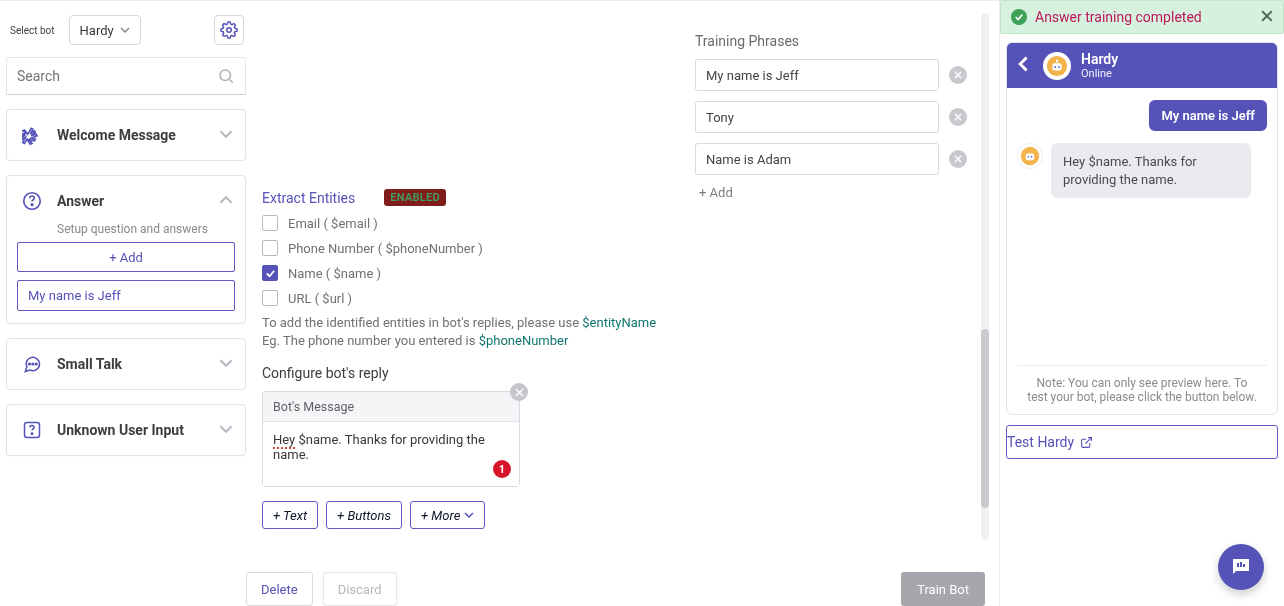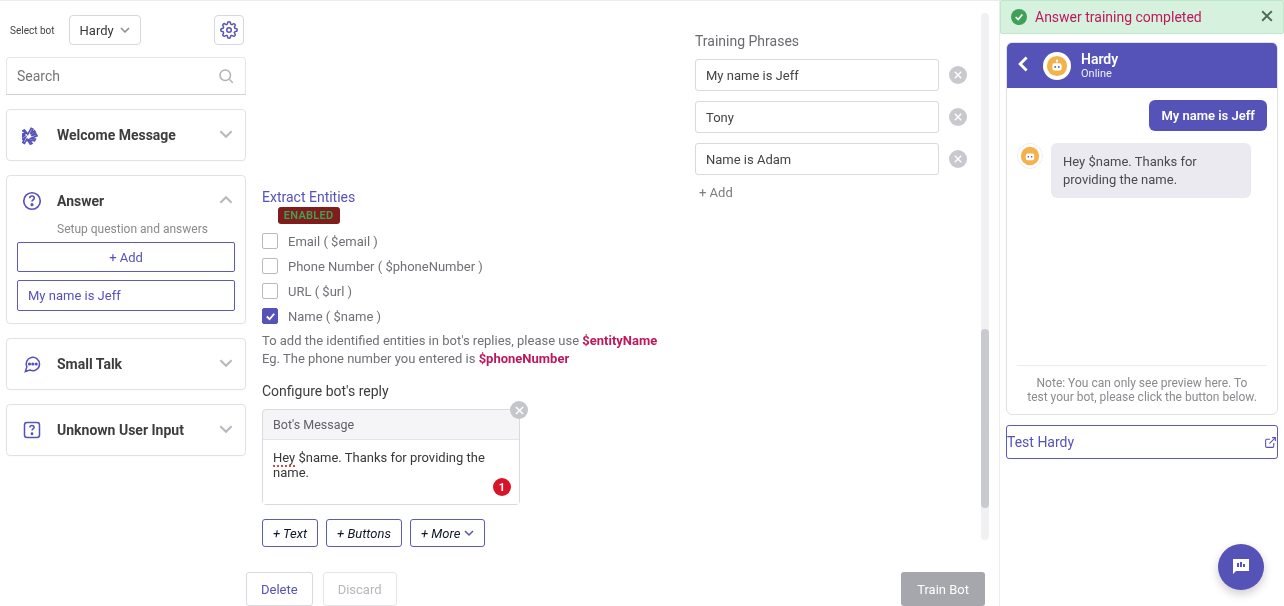--- a/index.html
+++ b/index.html
@@ -24,27 +24,27 @@
   .intent-head .chev { margin-left:auto; color:#aaa; }
   .intent-title { font-size:14px; color:#3d3d3d; }
   .intent-sub { font-size: 12px; color:#8a8a8f; margin: -4px 0 0 50px; }
   .intent-body { padding: 6px 10px 12px; }
   .btn-outline { width:100%; border:1px solid #5d58c4; color:#5552b8; background:#fff; height:30px; border-radius:2px; font-size:13px; cursor:pointer; }
   .sub-item { margin-top:8px; border:1px solid #5d58c4; border-radius:2px; padding: 7px 10px; color:#5552b8; font-size:13px; cursor:pointer; }
   
   .center { flex:1; padding: 0 0 0 16px; display:flex; gap: 14px; }
   .center-left{ flex: 1.05; display:flex; flex-direction:column; padding-top: 188px; }
   .center-right{ width: 272px; padding-top: 32px; padding-right: 0px;}
-  .section-title { font-size:14px; color:#5552b8; display:inline-flex; align-items:center; gap:2px;flex-direction:column; }
+  .section-title { font-size:14px; color:#5552b8; display:inline-flex; align-items:center; gap:29px; }
   .badge-enabled { background:#7f1d1d; color:#3fa157; font-size:11px; font-weight:600; padding: 2px 6px; border-radius:3px; letter-spacing:.3px;}
   .chk-row { display:flex; align-items:center; gap:10px; margin-top:9px; color:#707076; font-size:13px;}
   .chkbox { width:16px; height:16px; border:1.5px solid #b9b9c0; border-radius:2px; display:flex; align-items:center; justify-content:center; background:#fff; cursor:pointer;}
   .chkbox.checked { background:#5552b8; border-color:#5552b8; color:#fff;}
   .hint { font-size:13px; color:#707076; margin-top:8px; line-height:1.35;}
-  .hint .var { color:#be185d; font-weight:700; }
+  .hint .var { color:#0f766e; font-weight:400; }
   .label2{ font-size:14px; color:#3d3d3d; margin-top:16px;}
   .msgcard { position:relative; margin-top:10px; border:1px solid #d9d9e0; border-radius:4px; width: 258px; background:#f5f5f8;}
   .msgcard .head { font-size:12.5px; color:#606066; padding:7px 10px; border-bottom:1px solid #e3e3e9;}
   .msgcard .body { background:#fff; margin:0; padding:10px 10px 14px; font-size:13px; min-height:64px; position:relative;}
   .msgcard .body .underline-word{ border-bottom:2px dotted #d14a4a;}
   .msgcard .close { position:absolute; right:-9px; top:-9px; width:18px; height:18px; background:#c5c5cc; color:#fff; border-radius:50%; display:flex;align-items:center;justify-content:center; font-size:11px; cursor:pointer;}
   .msgcard .counter { position:absolute; right:8px; bottom:8px; width:18px; height:18px; background:#d7142a; color:#fff; border-radius:50%; font-size:11px; font-weight:700; display:flex; align-items:center; justify-content:center;}
   .btn-row{ display:flex; gap:8px; margin-top:14px;}
   .btn-row .mini{ border:1px solid #5d58c4; background:#fff; color:#0f172a; height:28px; padding:0 10px; font-size:13px; border-radius:3px; cursor:pointer; display:flex;align-items:center; gap:4px;font-style:italic;}
   .btn-row .mini svg{ color:#5552b8;}
@@ -73,21 +73,21 @@
   .chat-head .back{ cursor:pointer; color:#fff;}
   .avatar{ width:28px;height:28px;border-radius:50%; background:#fff; display:flex;align-items:center;justify-content:center; overflow:hidden;}
   .chat-name{ font-size:14px; font-weight:600; }
   .chat-status{ font-size:11px; opacity:.9;}
   .chat-body{ flex:1; padding: 12px 10px; display:flex; flex-direction:column; gap:12px;}
   .bubble-user{ align-self:flex-end; background:#5552b8; color:#fff; padding:8px 12px; border-radius:6px; font-size:13px; font-weight:600; max-width:80%;}
   .bubble-bot-wrap{ display:flex; gap:8px; align-items:flex-start; }
   .bubble-bot{ background:#eceaf1; color:#4a4a50; padding:10px 12px; border-radius:6px; font-size:13px; max-width: 80%; line-height:1.35;}
   .chat-foot-hr{ border-top:1px solid #ececec; margin:0 10px;}
   .chat-note{ color:#8a8a8f; font-size:12px; text-align:center; padding: 10px 18px 10px;}
-  .test-btn{ border:1px solid #5d58c4; color:#5552b8; background:#fff; height:34px; border-radius:3px; font-size:14px; display:flex; align-items:center; justify-content:space-between; gap:6px; cursor:pointer; margin-top:10px;}
+  .test-btn{ border:1px solid #5d58c4; color:#5552b8; background:#fff; height:34px; border-radius:3px; font-size:14px; display:flex; align-items:center; justify-content:flex-start; gap:6px; cursor:pointer; margin-top:10px;}
   
   .fab{ position:absolute; right:20px; bottom:16px; width:46px;height:46px;border-radius:50%; background:#5552b8; color:#fff; display:flex; align-items:center; justify-content:center; box-shadow:0 4px 10px rgba(0,0,0,.2); cursor:pointer;}
   .center-wrap{ flex:1; display:flex; padding-right:0;}
 </style>
 </head>
 <body>
 <div class="page">
 
 <div class="hr"></div>
 
@@ -202,30 +202,30 @@
         </div>
         <div class="chk-row">
           <span class="chkbox"></span>
           <span>Email ( $email )</span>
         </div>
         <div class="chk-row">
           <span class="chkbox"></span>
           <span>Phone Number ( $phoneNumber )</span>
         </div>
         <div class="chk-row">
-          <span class="chkbox"></span>
-          <span>URL ( $url )</span>
-        </div>
-        <div class="chk-row">
           <span class="chkbox checked">
             <svg width="11" height="11" viewBox="0 0 12 12">
                     <path d="M2 6l3 3 5-6" stroke="#fff" stroke-width="2" fill="none"></path>
                   </svg>
           </span>
           <span>Name ( $name )</span>
+        </div>
+        <div class="chk-row">
+          <span class="chkbox"></span>
+          <span>URL ( $url )</span>
         </div>
         <div class="hint">
           <span>To add the identified entities in bot's replies, please use </span><span class="var">$entityName</span><br>
           <span>Eg. The phone number you entered is </span><span class="var">$phoneNumber</span>
         </div>
         <div class="label2">Configure bot's reply</div>
         <div class="msgcard">
           <div class="close">
             <svg width="9" height="9" viewBox="0 0 10 10">
                     <path d="M1 1l8 8M9 1l-8 8" stroke="#fff" stroke-width="1.6"></path>

